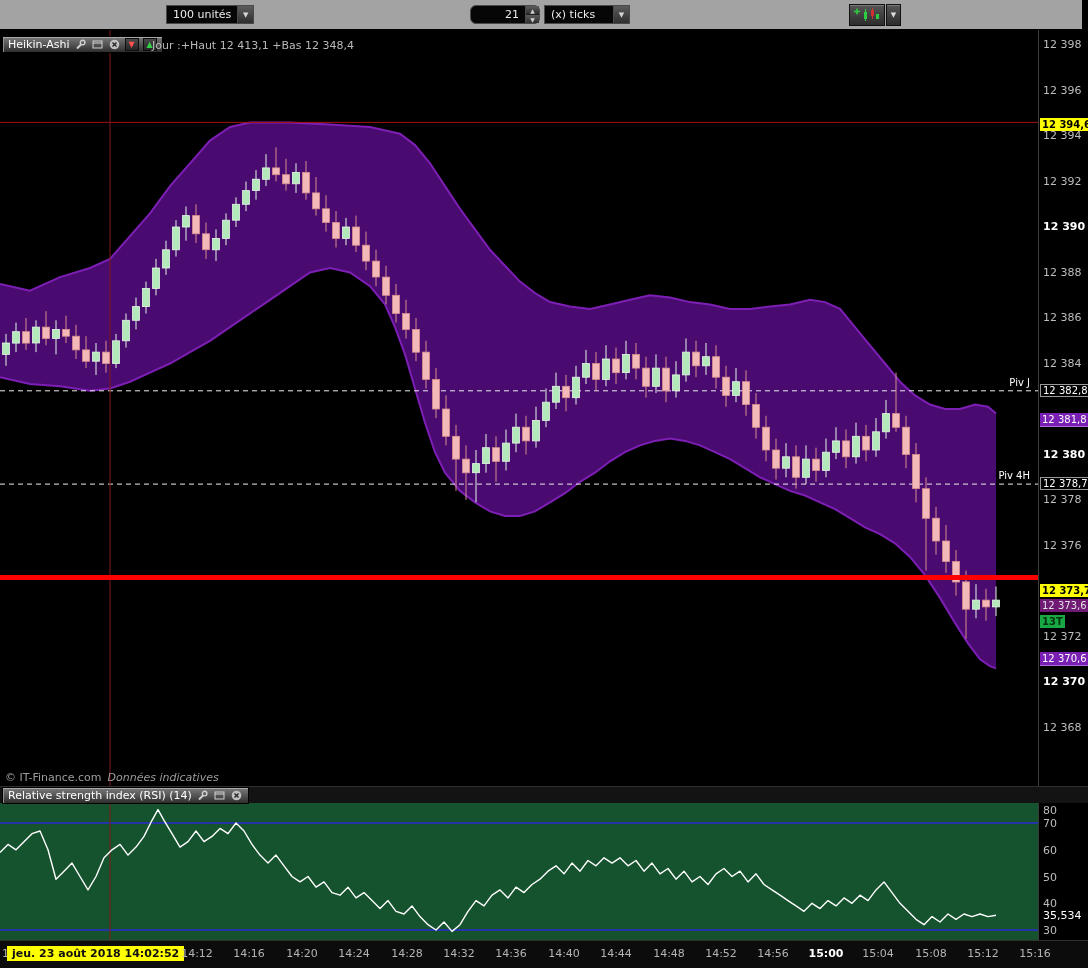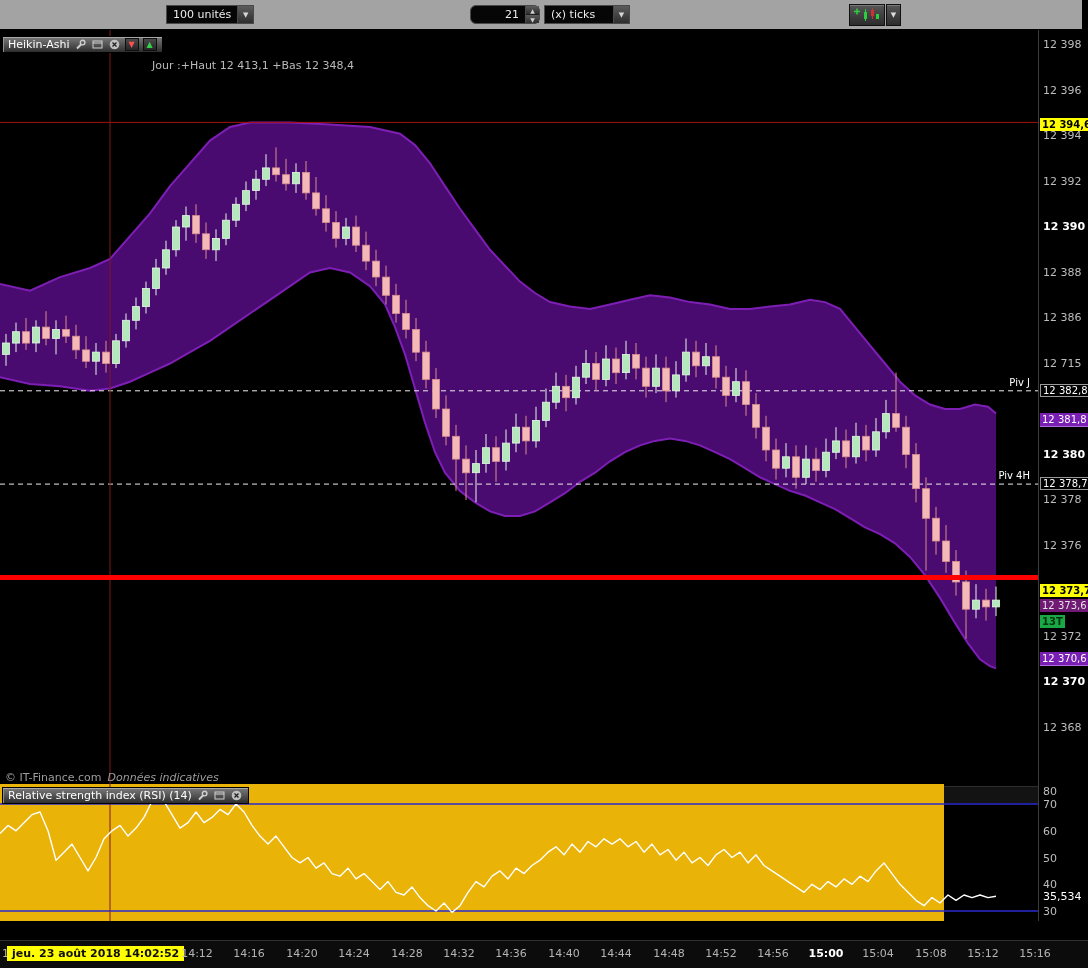--- a/index.html
+++ b/index.html
@@ -27,25 +27,25 @@
   .tag.outlined{background:#000;color:#fff;border:1px solid #999;height:11px;line-height:11px;}
   .tag.gray{background:#701a75;color:#e2e2e2;}
   .tag.green{background:#18a945;color:#04330f;font-weight:bold;}
   .panel-plaque{position:absolute;display:inline-flex;align-items:center;gap:4px;height:17px;padding:0 5px;
       background:linear-gradient(#7a7a7a,#2e2e2e);border:1px solid #000;
       box-shadow:inset 0 1px 0 #a8a8a8,inset 1px 0 0 #8f8f8f;color:#fff;font-size:11px;z-index:3;box-sizing:border-box;white-space:nowrap;}
   .mini{display:inline-flex;align-items:center;justify-content:center;width:13px;height:12px;}
   .ord{font-size:8px;background:linear-gradient(#4a4a4a,#242424);border:1px solid #0e0e0e;width:14px;height:13px;box-sizing:border-box;}
   .ord.red{color:#ff5050;}
   .ord.green{color:#35d04a;}
-  #dayinfo{position:absolute;left:152px;top:9px;font-size:11px;color:#b9b9b9;z-index:3;white-space:nowrap;margin-top:20px;}
+  #dayinfo{position:absolute;left:152px;top:9px;font-size:11px;color:#b9b9b9;z-index:3;white-space:nowrap;}
   #copyright{position:absolute;left:5px;top:741px;font-size:11px;color:#9c9c9c;z-index:3;white-space:nowrap;}
   #copyright .it{font-style:italic;margin-left:6px;}
   #rsibar{position:absolute;top:786px;left:0;width:1088px;height:17px;background:#131313;border-top:1px solid #2e2e2e;box-sizing:border-box;}
-  #rsi{position:absolute;top:784px;left:0;width:944px;height:137px;background:#eab308;}
+  #rsi{position:absolute;top:803px;left:0;width:1088px;height:137px;background:#14532d;}
   #rsisvg{position:absolute;left:0;top:0;display:block;}
   #rsi-axis{position:absolute;left:1038px;top:0;width:50px;height:137px;background:#000;border-left:1px solid #3c3c3c;box-sizing:border-box;}
   #timeaxis{position:absolute;top:940px;left:0;width:1088px;height:28px;background:#0c0c0c;border-top:1px solid #303030;box-sizing:border-box;}
   .tlbl{position:absolute;top:6px;transform:translateX(-50%);font-size:11px;color:#b4b4b4;white-space:nowrap;}
   .tlbl.bold{color:#fff;font-weight:bold;}
   #cursor-tag{position:absolute;left:7px;top:5px;background:#ffff00;color:#101010;font-size:11px;font-weight:bold;padding:1px 5px;white-space:nowrap;}
 </style>
 </head>
 <body>
 
@@ -320,21 +320,21 @@
     <div id="dayinfo">Jour :+Haut 12 413,1 +Bas 12 348,4</div>
 
     <div id="price-axis">
         <div class="axlbl" style="top: 8.01535px;">12 398</div>
         <div class="axlbl" style="top: 53.5164px;">12 396</div>
         <div class="axlbl" style="top: 99.0175px;">12 394</div>
         <div class="axlbl" style="top: 144.519px;">12 392</div>
         <div class="axlbl bold" style="top: 190.02px;">12 390</div>
         <div class="axlbl" style="top: 235.521px;">12 388</div>
         <div class="axlbl" style="top: 281.022px;">12 386</div>
-        <div class="axlbl" style="top: 326.523px;">12 715</div>
+        <div class="axlbl" style="top: 326.523px;">12 384</div>
         <div class="axlbl bold" style="top: 417.525px;">12 380</div>
         <div class="axlbl" style="top: 463.026px;">12 378</div>
         <div class="axlbl" style="top: 508.527px;">12 376</div>
         <div class="axlbl" style="top: 599.529px;">12 372</div>
         <div class="axlbl bold" style="top: 645.03px;">12 370</div>
         <div class="axlbl" style="top: 690.531px;">12 368</div>
         <div class="tag yellow" style="top: 87.6422px;">12 394,6</div>
         <div class="tag purple" style="top: 372.024px; margin-top: 11px;">12 381,8</div>
         <div class="tag outlined" style="top: 353.823px;">12 382,8</div>
         <div class="tag outlined" style="top: 447.101px;">12 378,7</div>

